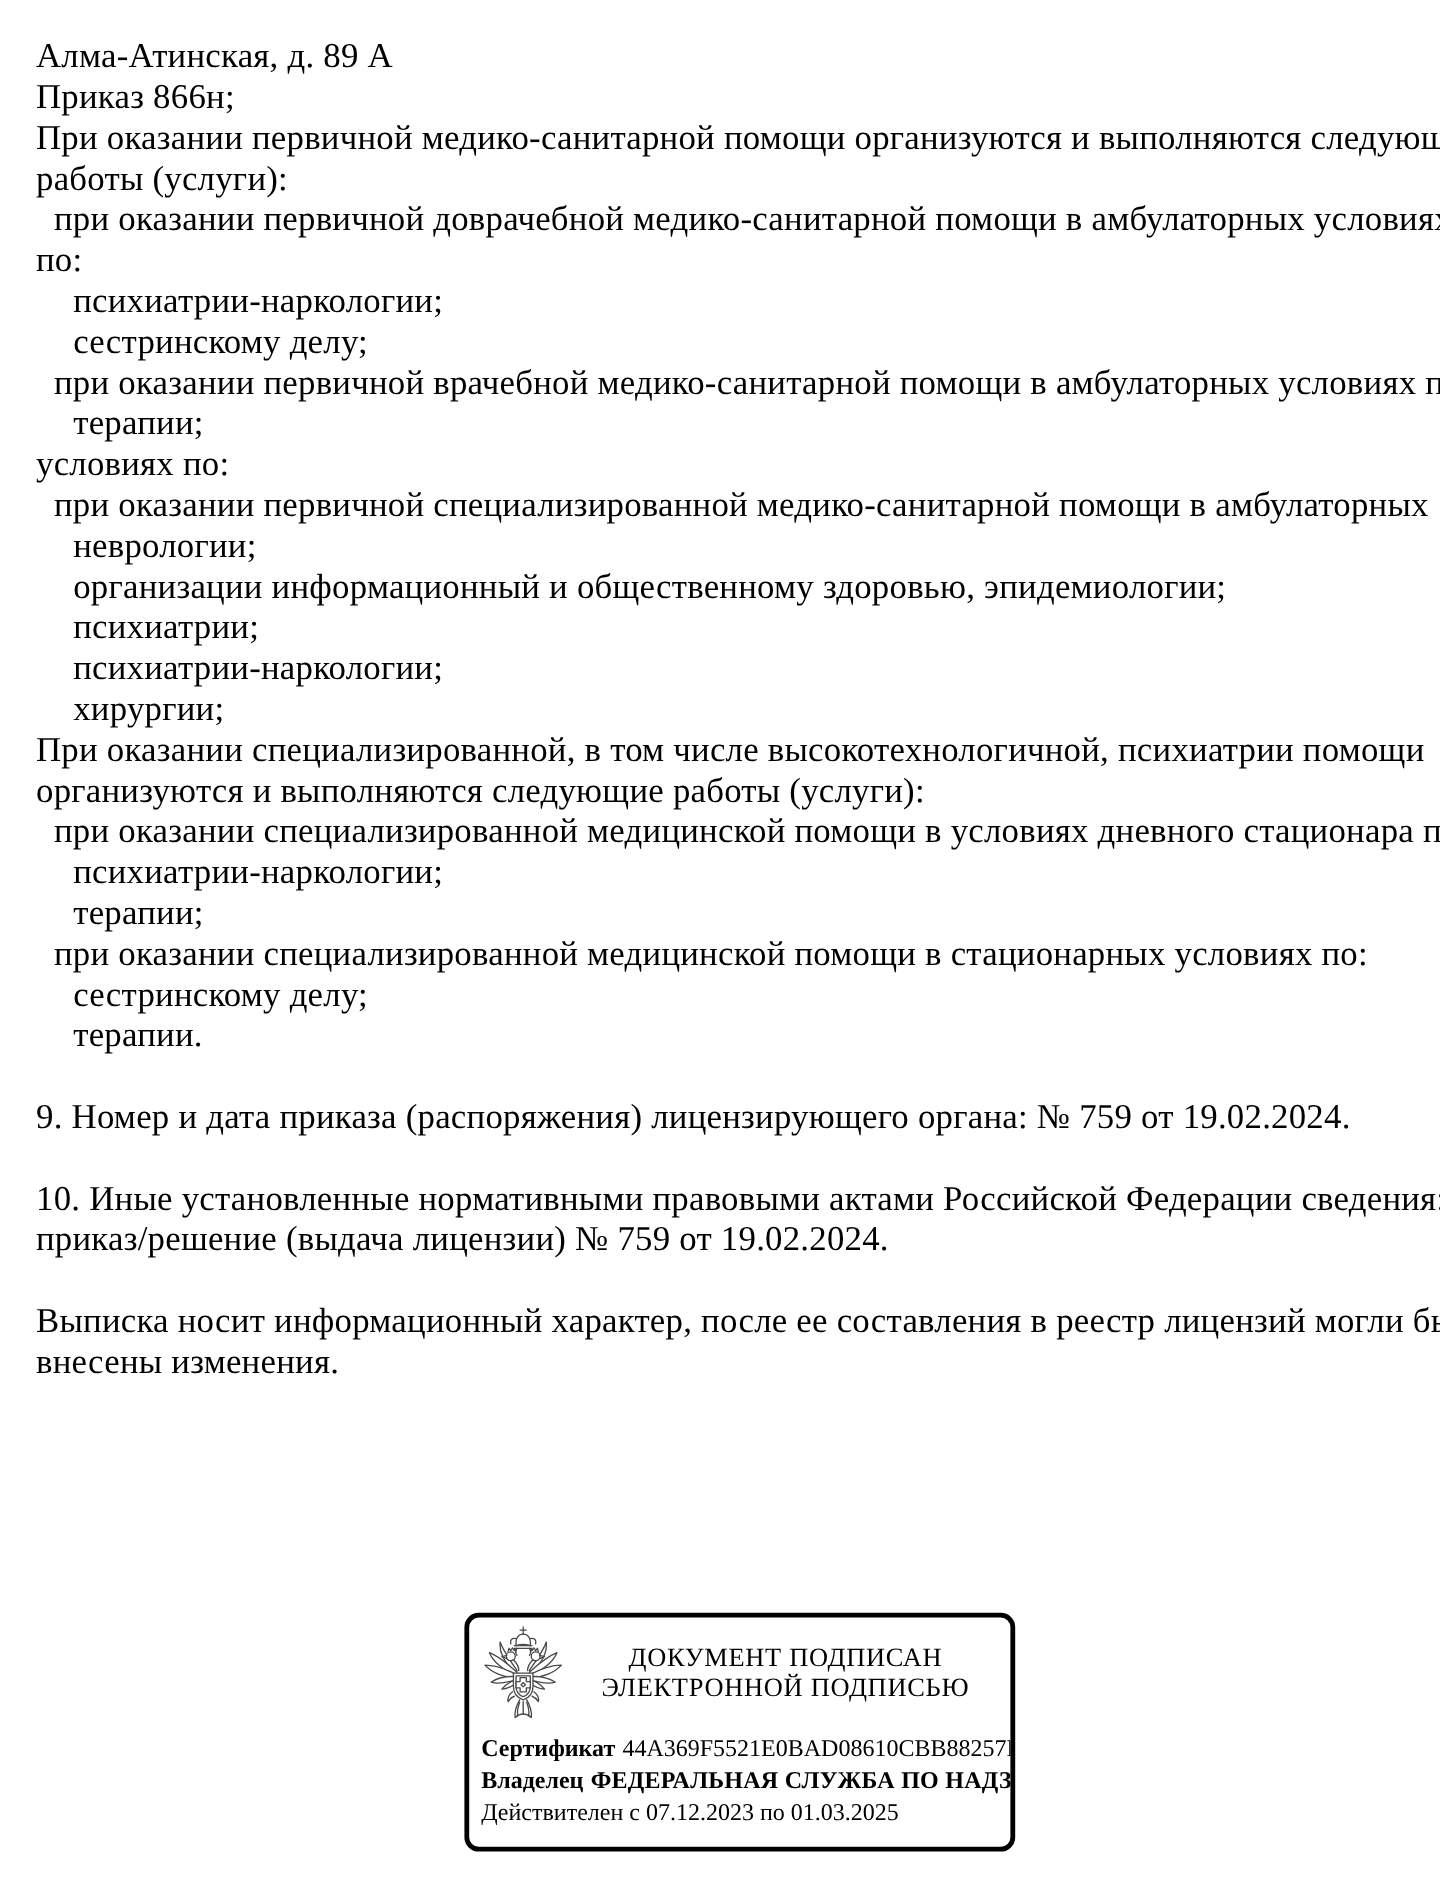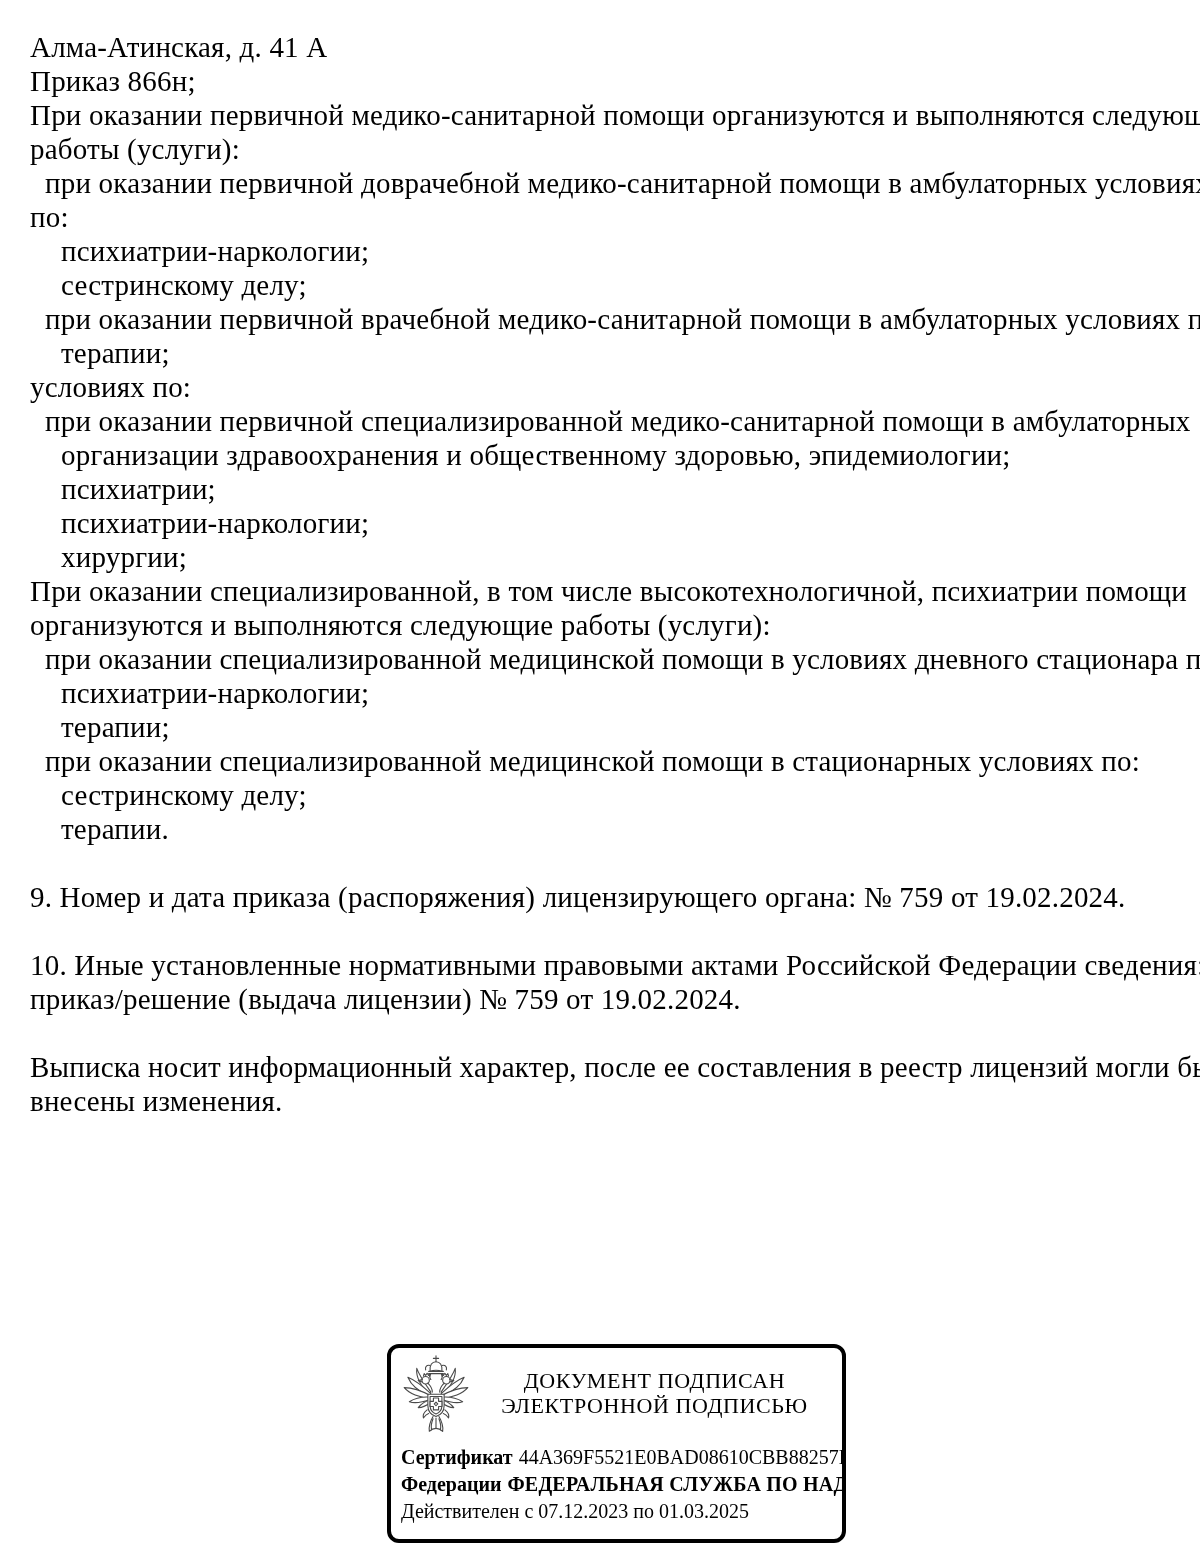--- a/index.html
+++ b/index.html
@@ -83,33 +83,34 @@
   }
   .cert-line .label { margin-right: 6px; font-weight: bold; }
   .cert-line .bold { font-weight: bold; letter-spacing: 0.2px; }
 </style>
 </head>
 <body>
 
 <div class="page">
 
   <div class="doc">
-      <div class="line indent-0">Алма-Атинская, д. 41 А</div>
+      <div class="line indent-0">Алма-Атинская, д. 89 А</div>
       <div class="line indent-0">Приказ 866н;</div>
       <div class="line indent-0">При оказании первичной медико-санитарной помощи организуются и выполняются следующие</div>
       <div class="line indent-0">работы (услуги):</div>
       <div class="line indent-1">при оказании первичной доврачебной медико-санитарной помощи в амбулаторных условиях</div>
       <div class="line indent-0">по:</div>
       <div class="line indent-2">психиатрии-наркологии;</div>
       <div class="line indent-2">сестринскому делу;</div>
       <div class="line indent-1">при оказании первичной врачебной медико-санитарной помощи в амбулаторных условиях по:</div>
       <div class="line indent-2">терапии;</div>
       <div class="line indent-0">условиях по:</div>
       <div class="line indent-1">при оказании первичной специализированной медико-санитарной помощи в амбулаторных</div>
-      <div class="line indent-2">организации здравоохранения и общественному здоровью, эпидемиологии;</div>
+      <div class="line indent-2">неврологии;</div>
+      <div class="line indent-2">организации информационный и общественному здоровью, эпидемиологии;</div>
       <div class="line indent-2">психиатрии;</div>
       <div class="line indent-2">психиатрии-наркологии;</div>
       <div class="line indent-2">хирургии;</div>
       <div class="line indent-0">При оказании специализированной, в том числе высокотехнологичной, психиатрии помощи</div>
       <div class="line indent-0">организуются и выполняются следующие работы (услуги):</div>
       <div class="line indent-1">при оказании специализированной медицинской помощи в условиях дневного стационара по:</div>
       <div class="line indent-2">психиатрии-наркологии;</div>
       <div class="line indent-2">терапии;</div>
       <div class="line indent-1">при оказании специализированной медицинской помощи в стационарных условиях по:</div>
       <div class="line indent-2">сестринскому делу;</div>
@@ -173,19 +174,19 @@
       <div class="stamp-title">
         <div>ДОКУМЕНТ ПОДПИСАН</div>
         <div>ЭЛЕКТРОННОЙ ПОДПИСЬЮ</div>
       </div>
     </div>
     <div class="stamp-details">
       <div class="cert-line">
         <span class="label">Сертификат</span><span>44A369F5521E0BAD08610CBB88257ED3</span>
       </div>
       <div class="cert-line">
-        <span class="label">Федерации</span><span class="bold">ФЕДЕРАЛЬНАЯ СЛУЖБА ПО НАДЗОРУ В СФ</span>
+        <span class="label">Владелец</span><span class="bold">ФЕДЕРАЛЬНАЯ СЛУЖБА ПО НАДЗОРУ В СФ</span>
       </div>
       <div class="cert-line">Действителен с 07.12.2023 по 01.03.2025</div>
     </div>
   </div>
 
 </div>
 
 </body></html>

